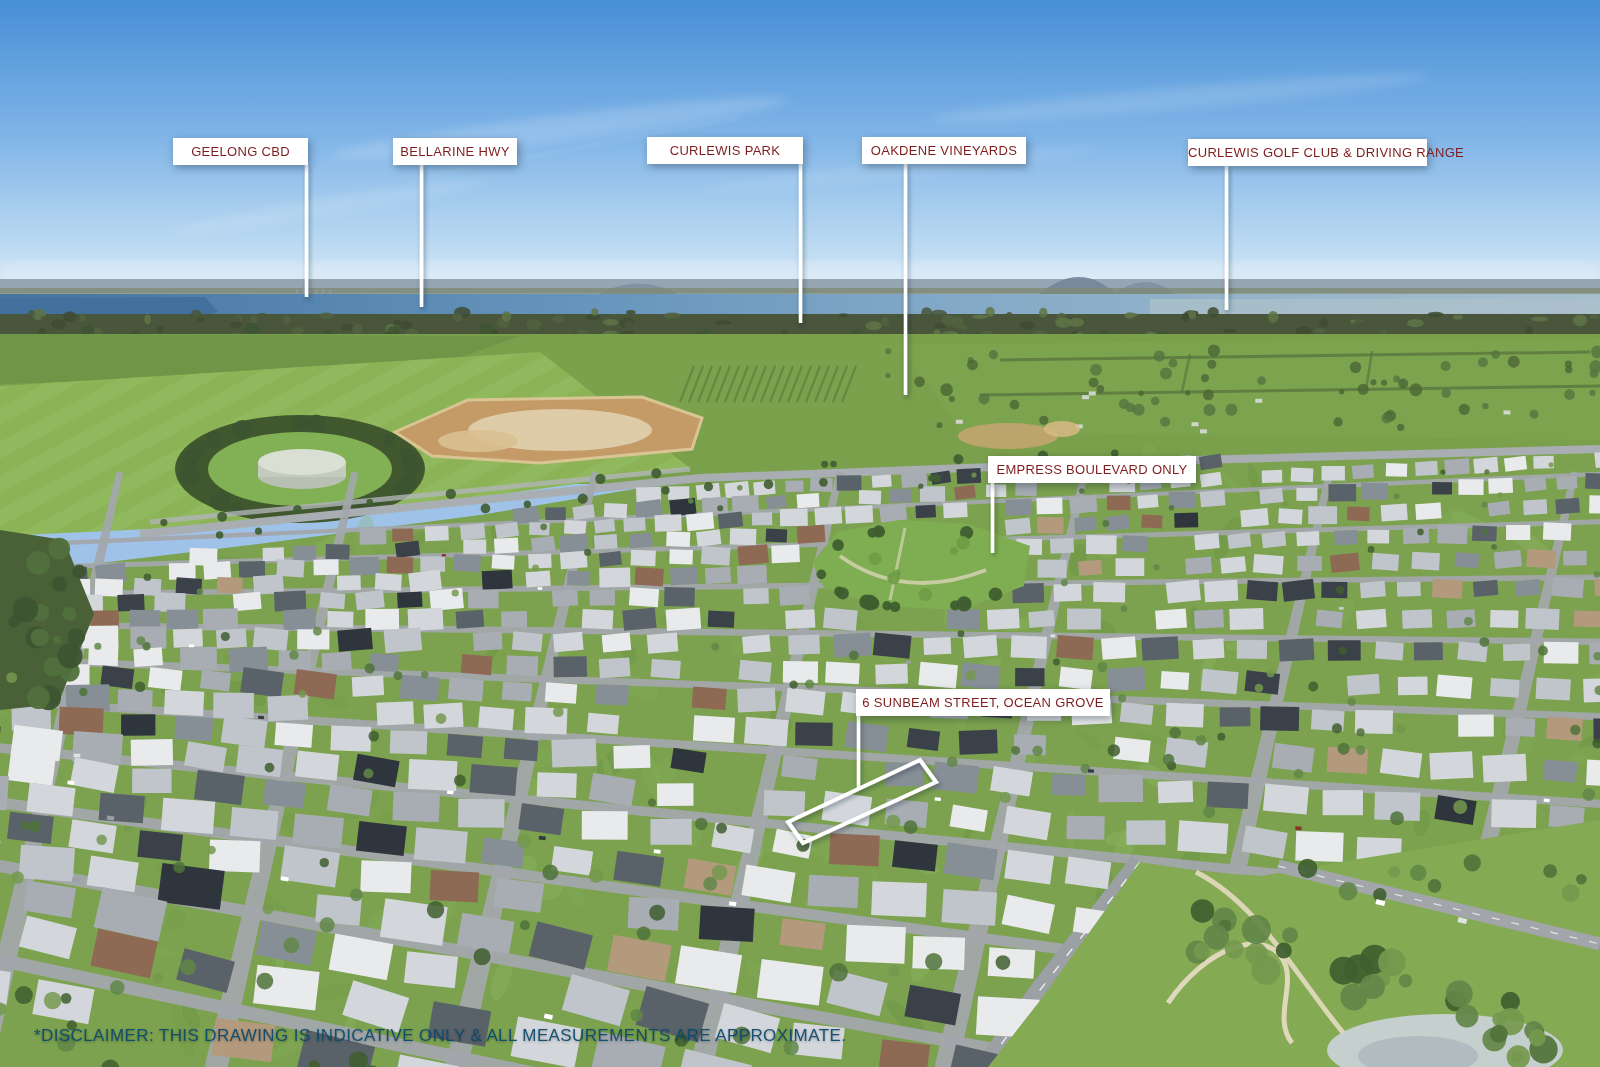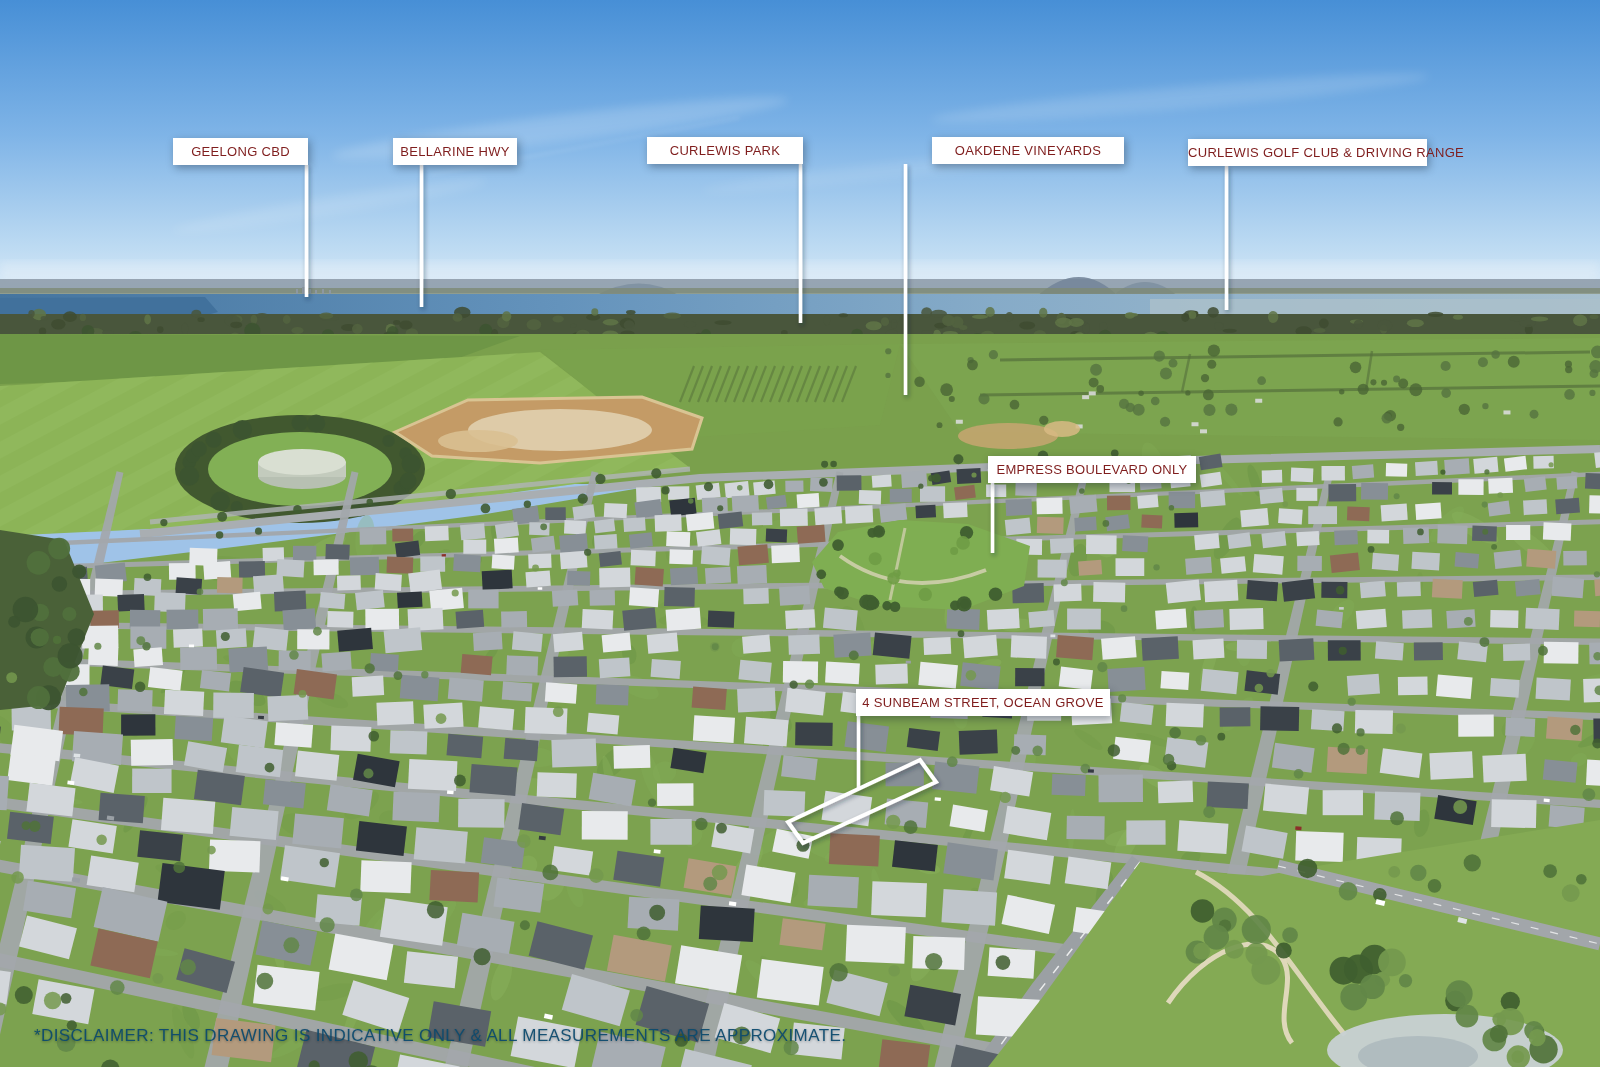--- a/index.html
+++ b/index.html
@@ -1452,27 +1452,27 @@
 
   <div class="callout" style="left:173px;top:138px;width:135px">
     <span>GEELONG CBD</span>
   </div>
   <div class="callout" style="left:393px;top:138px;width:124px">
     <span>BELLARINE HWY</span>
   </div>
   <div class="callout" style="left:647px;top:137px;width:156px">
     <span>CURLEWIS PARK</span>
   </div>
-  <div class="callout" style="left:932px;top:137px;width:192px">
+  <div class="callout" style="left:862px;top:137px;width:164px">
     <span>OAKDENE VINEYARDS</span>
   </div>
   <div class="callout" style="left:1188px;top:139px;width:239px">
     <span>CURLEWIS GOLF CLUB &amp; DRIVING RANGE</span>
   </div>
   <div class="callout" style="left:988px;top:456px;width:208px">
     <span>EMPRESS BOULEVARD ONLY</span>
   </div>
   <div class="callout" style="left:856px;top:689px;width:254px">
-    <span>4 SUNBEAM STREET, OCEAN GROVE</span>
+    <span>6 SUNBEAM STREET, OCEAN GROVE</span>
   </div>
 
   <div class="disclaimer">*DISCLAIMER: THIS DRAWING IS INDICATIVE ONLY &amp; ALL MEASUREMENTS ARE APPROXIMATE.</div>
 </div>
 
 </body></html>

